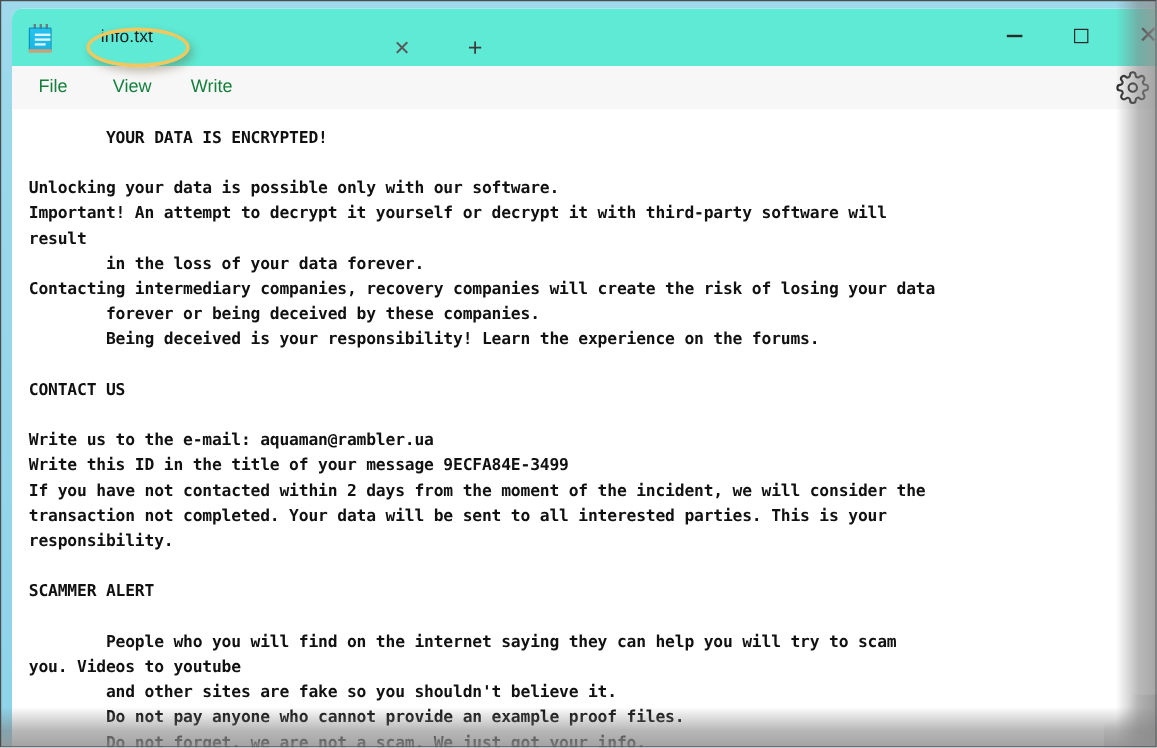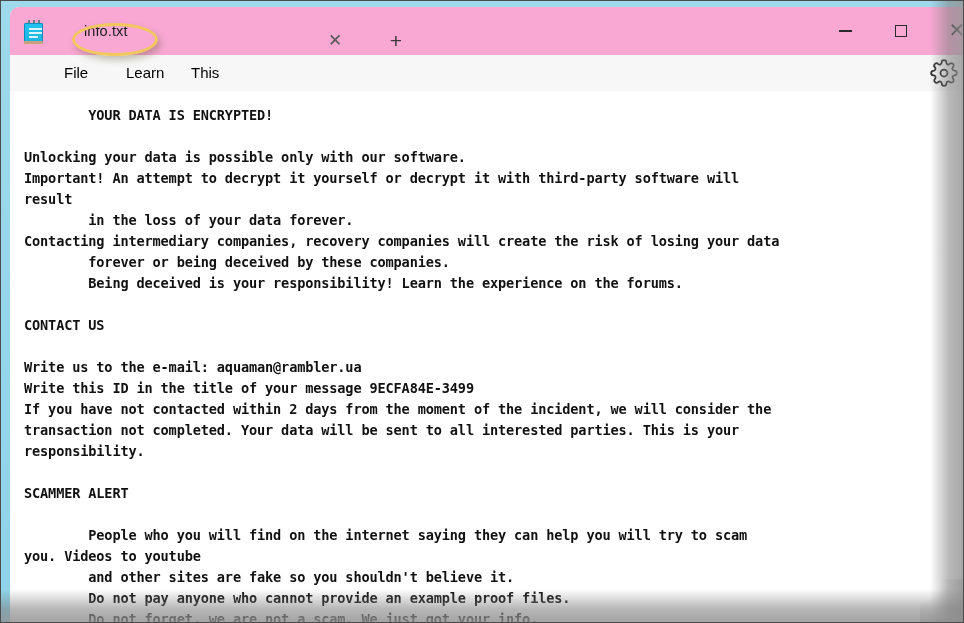--- a/index.html
+++ b/index.html
@@ -52,21 +52,21 @@
     height: 616px;
     background: #f7f7f7;
     border-top-left-radius: 9px;
     overflow: hidden;
   }
 
   
   #tab-strip {
     position: relative;
     height: 48px;
-    background: #f9a8d4;
+    background: #5eead4;
     text-decoration: underline;
   }
   #app-icon {
     position: absolute;
     left: 13px;
     top: 13px;
     width: 22px;
     height: 24px;
   }
   .np-body {
@@ -189,23 +189,22 @@
     position: relative;
     height: 36px;
     background: #f7f7f7;
   }
   .menu-item {
     position: absolute;
     top: 0;
     height: 36px;
     line-height: 36px;
     font-size: 15px;
-    color: #000000;
+    color: #15803d;
     padding: 0 8px;
-    margin-left: 32px;
   }
   #gear-button {
     position: absolute;
     right: 6px;
     top: 4px;
     width: 28px;
     height: 28px;
   }
 
   
@@ -298,22 +297,22 @@
         <span class="glyph"></span>
       </div>
       <div class="caption-btn" id="btn-maximize">
         <span class="glyph"></span>
       </div>
       <div class="caption-btn" id="btn-close">✕</div>
     </div>
 
     <div id="menu-bar">
       <div class="menu-item" style="left:14px">File</div>
-      <div class="menu-item" style="left:76px">Learn</div>
-      <div class="menu-item" style="left:141px">This</div>
+      <div class="menu-item" style="left:76px">View</div>
+      <div class="menu-item" style="left:141px">Write</div>
 
       <div id="gear-button">
         <svg viewBox="0 0 24 24" width="28" height="28" fill="none" stroke="#2b2b2b" stroke-width="1.5" stroke-linecap="round" stroke-linejoin="round">
           <circle cx="12" cy="12" r="3"></circle>
           <path d="M19.4 15a1.65 1.65 0 0 0 .33 1.82l.06.06a2 2 0 1 1-2.83 2.83l-.06-.06a1.65 1.65 0 0 0-1.82-.33 1.65 1.65 0 0 0-1 1.51V21a2 2 0 1 1-4 0v-.09A1.65 1.65 0 0 0 9 19.4a1.65 1.65 0 0 0-1.82.33l-.06.06a2 2 0 1 1-2.83-2.83l.06-.06a1.65 1.65 0 0 0 .33-1.82 1.65 1.65 0 0 0-1.51-1H3a2 2 0 1 1 0-4h.09A1.65 1.65 0 0 0 4.6 9a1.65 1.65 0 0 0-.33-1.82l-.06-.06a2 2 0 1 1 2.83-2.83l.06.06A1.65 1.65 0 0 0 9 4.6a1.65 1.65 0 0 0 1-1.51V3a2 2 0 1 1 4 0v.09a1.65 1.65 0 0 0 1 1.51 1.65 1.65 0 0 0 1.82-.33l.06-.06a2 2 0 1 1 2.83 2.83l-.06.06A1.65 1.65 0 0 0 19.4 9v0a1.65 1.65 0 0 0 1.51 1H21a2 2 0 1 1 0 4h-.09a1.65 1.65 0 0 0-1.51 1z"></path>
         </svg>
       </div>
     </div>
 
     <div id="editor">

